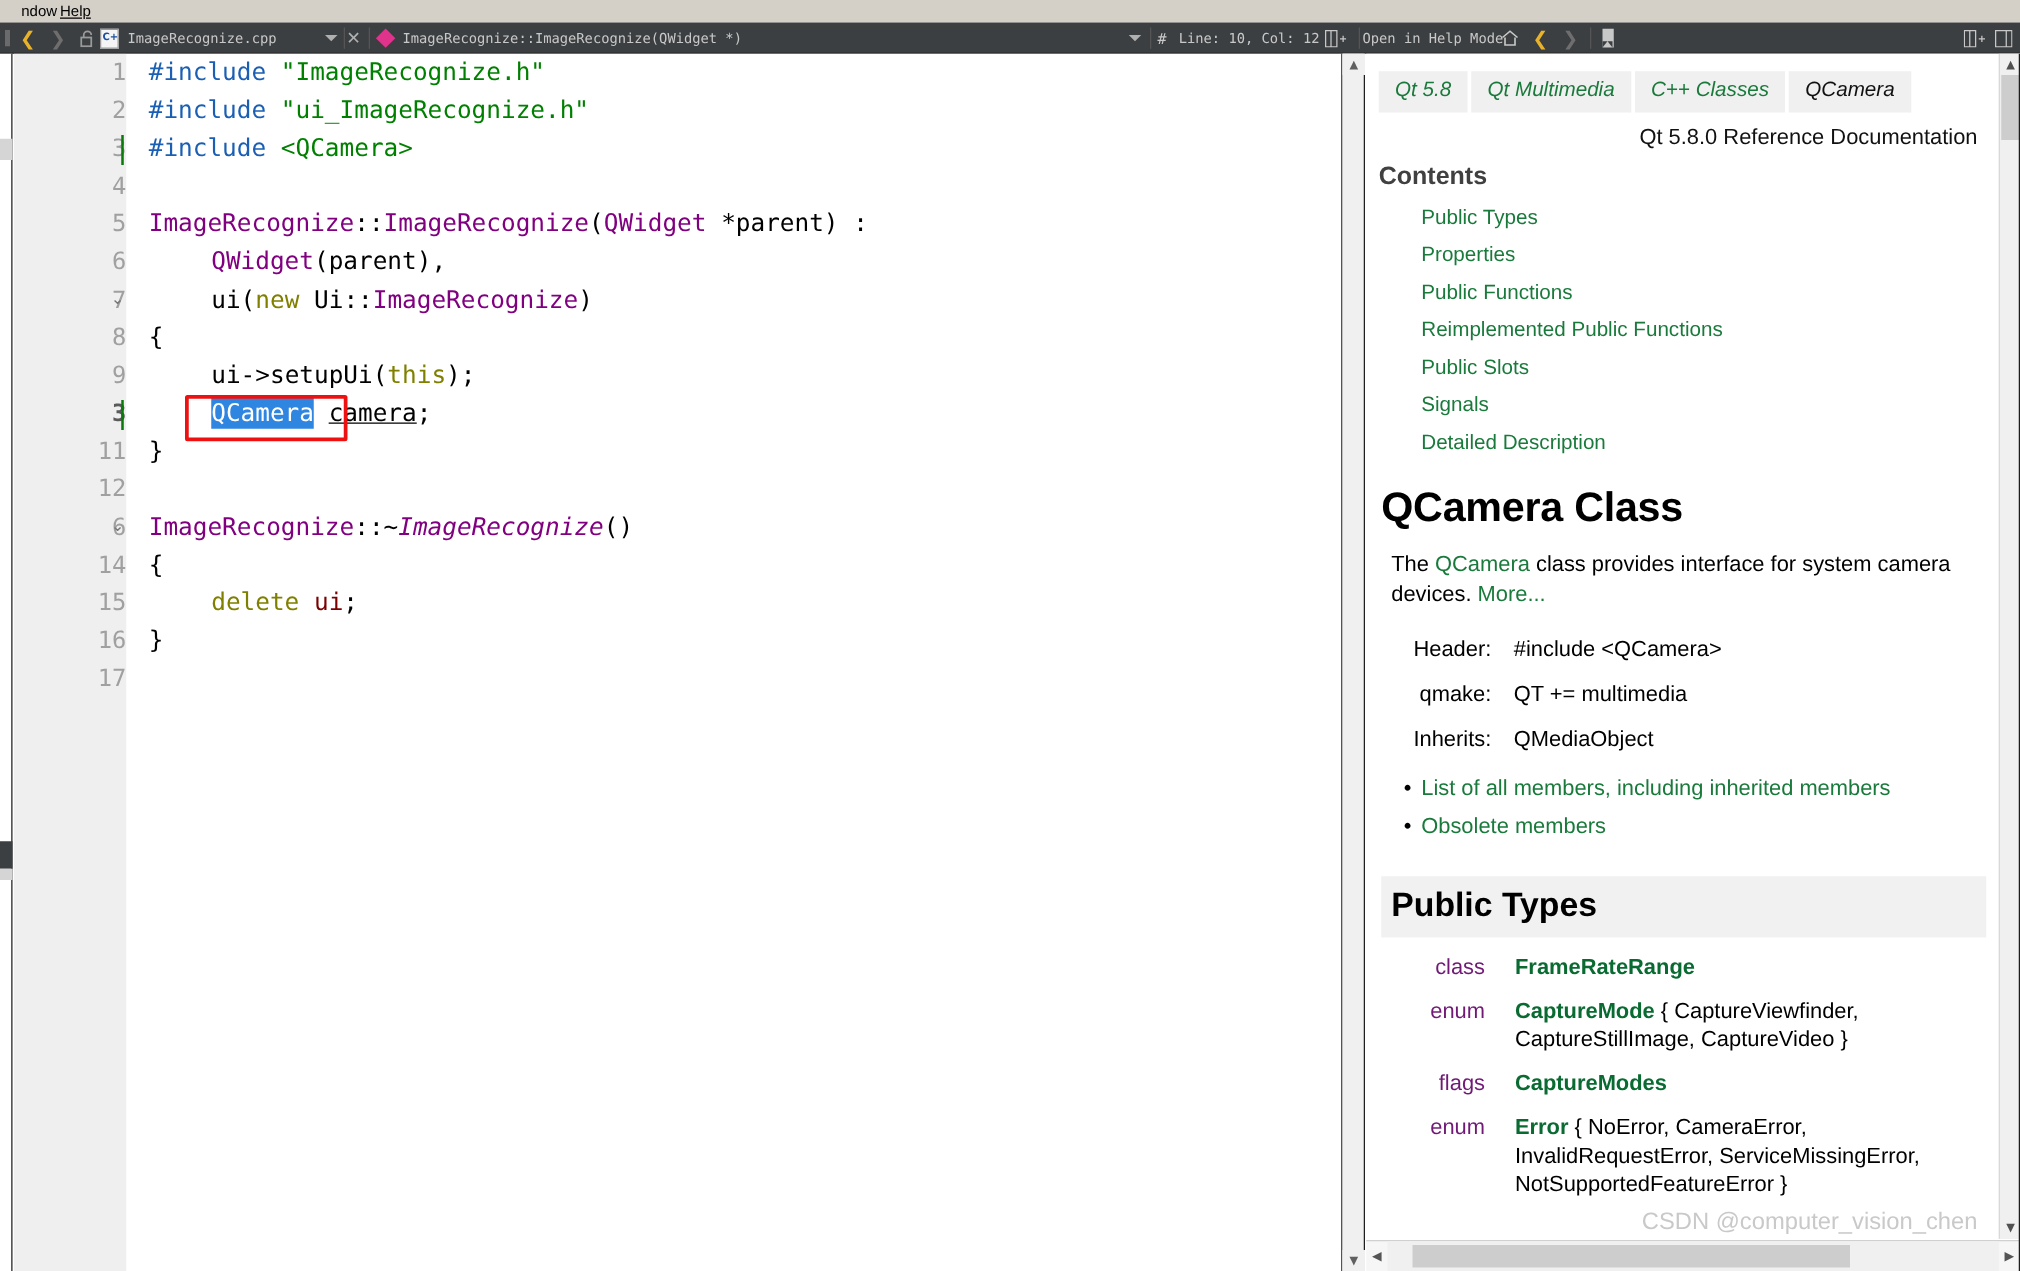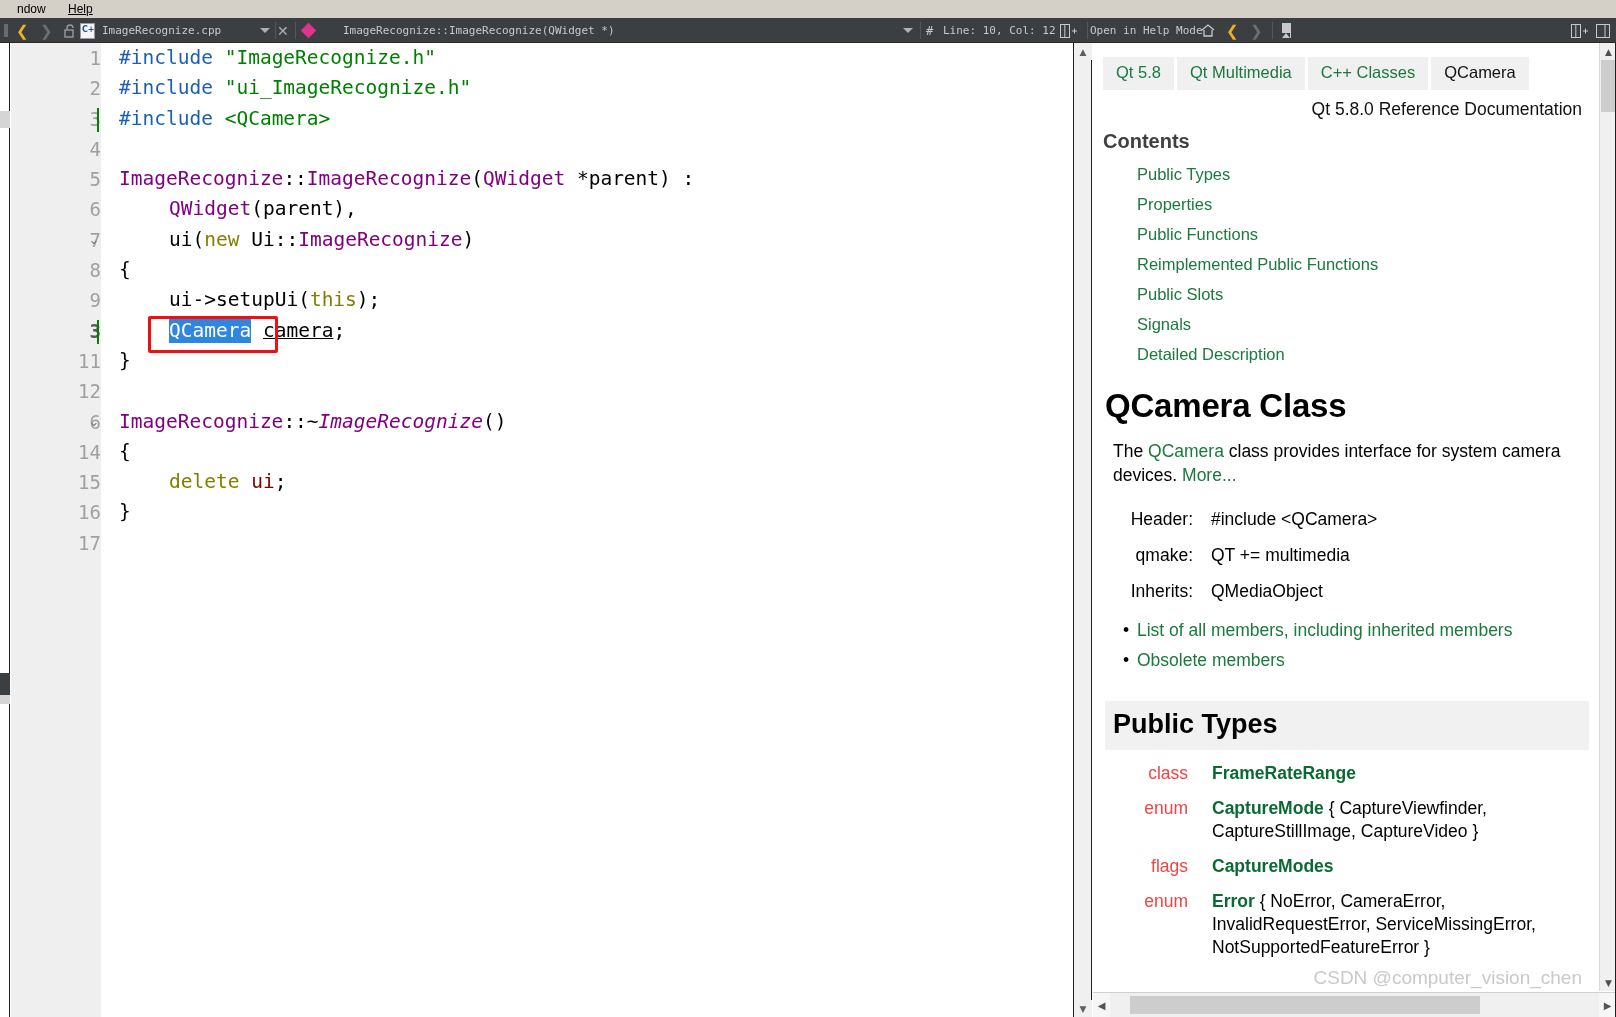--- a/index.html
+++ b/index.html
@@ -12,21 +12,21 @@
   #root { position:relative; width:1616px; height:1017px; }
 
   
   .menubar {
     position:absolute; left:0; top:0; width:1616px; height:18px;
     background:#d4d0c8;
     font-family:"Liberation Sans", sans-serif;
     font-size:12px; color:#000;
   }
   .menubar .mi { position:absolute; top:2px; line-height:14px; }
-  .menubar .mi u { text-decoration:underline;margin-left:20px; }
+  .menubar .mi u { text-decoration:underline; }
   .mi-window { left:2px;margin-left:15px; }
   .mi-help  { left:48px; }
 
   
   .editor-toolbar {
     position:absolute; left:0; top:18px; width:1616px; height:25px;
     background:#3c3f41;
     border-bottom:1px solid #2b2b2b;
   }
   .tb-item {
@@ -155,21 +155,21 @@
     position:absolute; left:19px; right:0; bottom:0; height:25px; background:#f6f6f6;
     border-top:1px solid #d0d0d0; display:flex; align-items:center;
   }
   .hscroll-row .lbtn, .hscroll-row .rbtn {
     width:17px; height:24px; display:flex;align-items:center;justify-content:center;
     color:#555; font-size:10px; font-family:"DejaVu Sans", sans-serif;
   }
   .hscroll-row .track { position:relative; flex:1; height:24px; background:#f0f0f0;}
   .hscroll-row .thumb2 { position:absolute; left:20px; top:3px; width:350px; height:18px; background:#cdcdcd;}
 
-  .crumbs { display:flex; gap:3px; padding:14px 0 0 10px; }
+  .crumbs { display:flex; gap:3px; padding:14px 0 0 10px;font-style:italic; }
   .crumb {
     background:#f0f0f0; color:#1a7a3c; font-size:16.5px;
     padding:6px 13px 8px 13px; white-space:nowrap;
   }
   .crumb.last { color:#111; }
   .ref-line {
     text-align:right; padding:9px 17px 0 0; font-size:17.5px; color:#111;
   }
   .h-contents {
     font-size:20px; font-weight:bold; color:#404040;
@@ -190,21 +190,21 @@
   .meta-v { padding-left:18px; color:#000; }
   .bullets { list-style:none; padding:6px 0 0 30px; }
   .bullets li { color:#1a7a3c; font-size:17.5px; line-height:30px; position:relative; padding-left:14px;}
   .bullets li::before { content:"•"; position:absolute; left:0; color:#000; }
   .sec-head {
     margin:26px 10px 0 12px; background:#f1f1f1; padding:8px 0 10px 8px;
     font-size:27px; font-weight:bold; color:#000;
   }
   .types { padding:12px 0 0 0; font-size:17.5px; }
   .trow { display:flex; margin-bottom:12px; line-height:23px; }
-  .tkind { width:95px; text-align:right; color:#ef4444; }
+  .tkind { width:95px; text-align:right; color:#701a75; }
   .tdef  { padding-left:24px; color:#000; flex:1; padding-right:10px;}
   .tname { color:#0a6b32; font-weight:bold; }
 
   .watermark {
     position:absolute; right:34px; bottom:28px;
     color:#c9c9c9; font-size:19px; white-space:nowrap;
     font-family:"Liberation Sans", sans-serif;
   }
   .edge-right {
     position:absolute; right:0; top:43px; width:1px; height:974px; background:#1e1e1e;
@@ -247,21 +247,21 @@
     <div class="tb-item" style="left:260px;">
       <div class="caret-down"></div>
     </div>
     <div class="tb-sep" style="left:275px;"></div>
     <div class="tb-item close-x" style="left:277px;">✕</div>
     <div class="tb-sep" style="left:295px;"></div>
 
     <div class="tb-item" style="left:303px;">
       <div class="diamond"></div>
     </div>
-    <div class="tb-item" style="left:322px;margin-left:21px;">
+    <div class="tb-item" style="left:322px;">
       <span>ImageRecognize::ImageRecognize(QWidget *)</span>
     </div>
     <div class="tb-item" style="left:903px;">
       <div class="caret-down"></div>
     </div>
     <div class="tb-sep" style="left:920px;"></div>
 
     <div class="tb-item hash" style="left:926px;">#</div>
     <div class="tb-item" style="left:943px;">
       <span>Line: 10, Col: 12</span>

